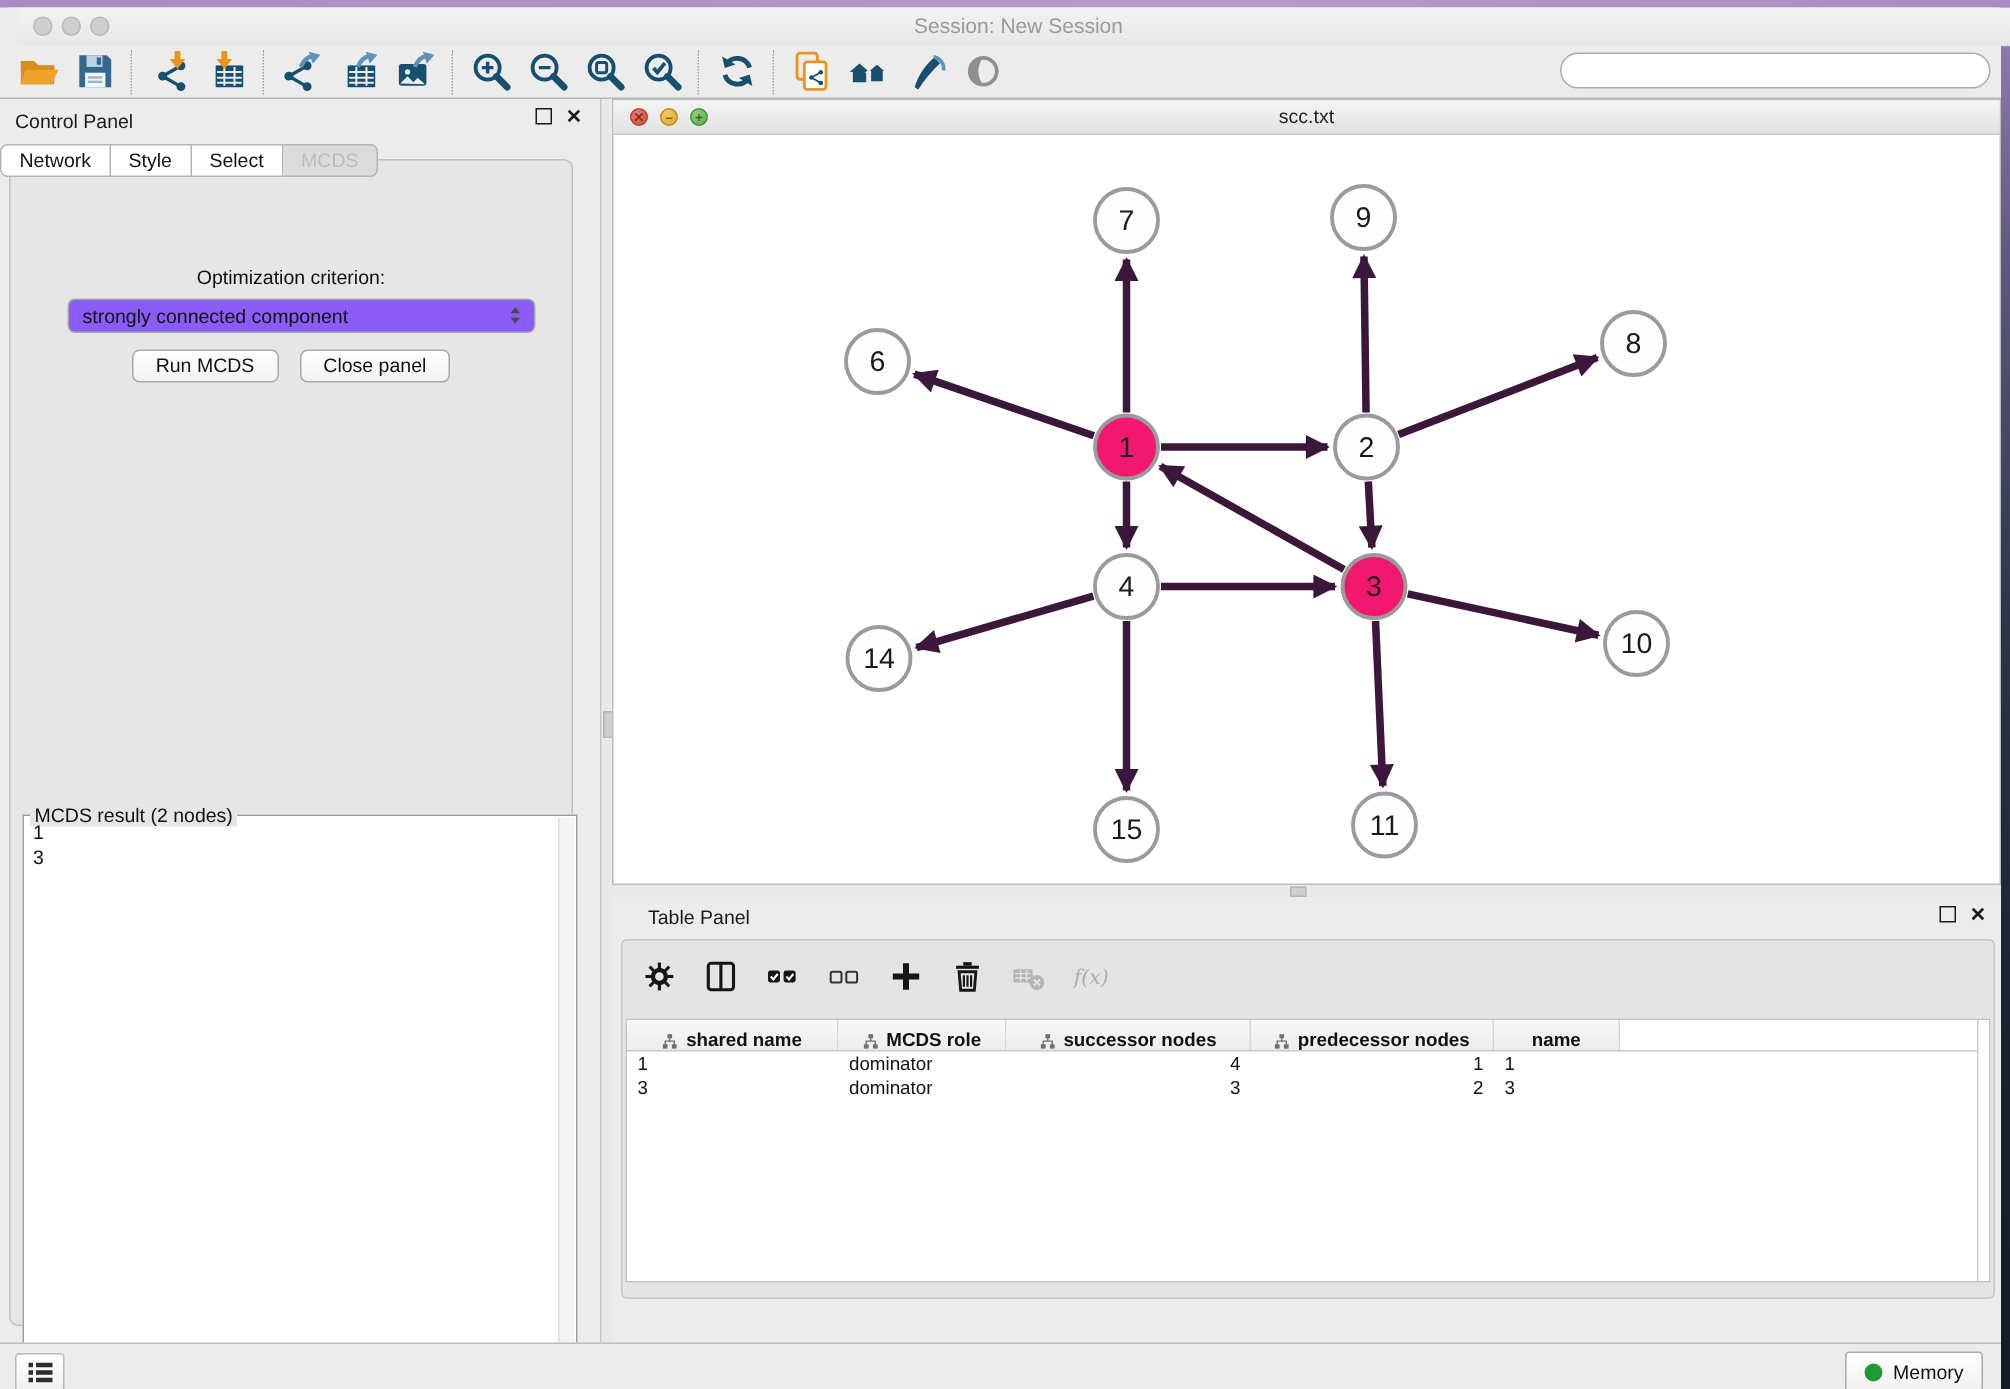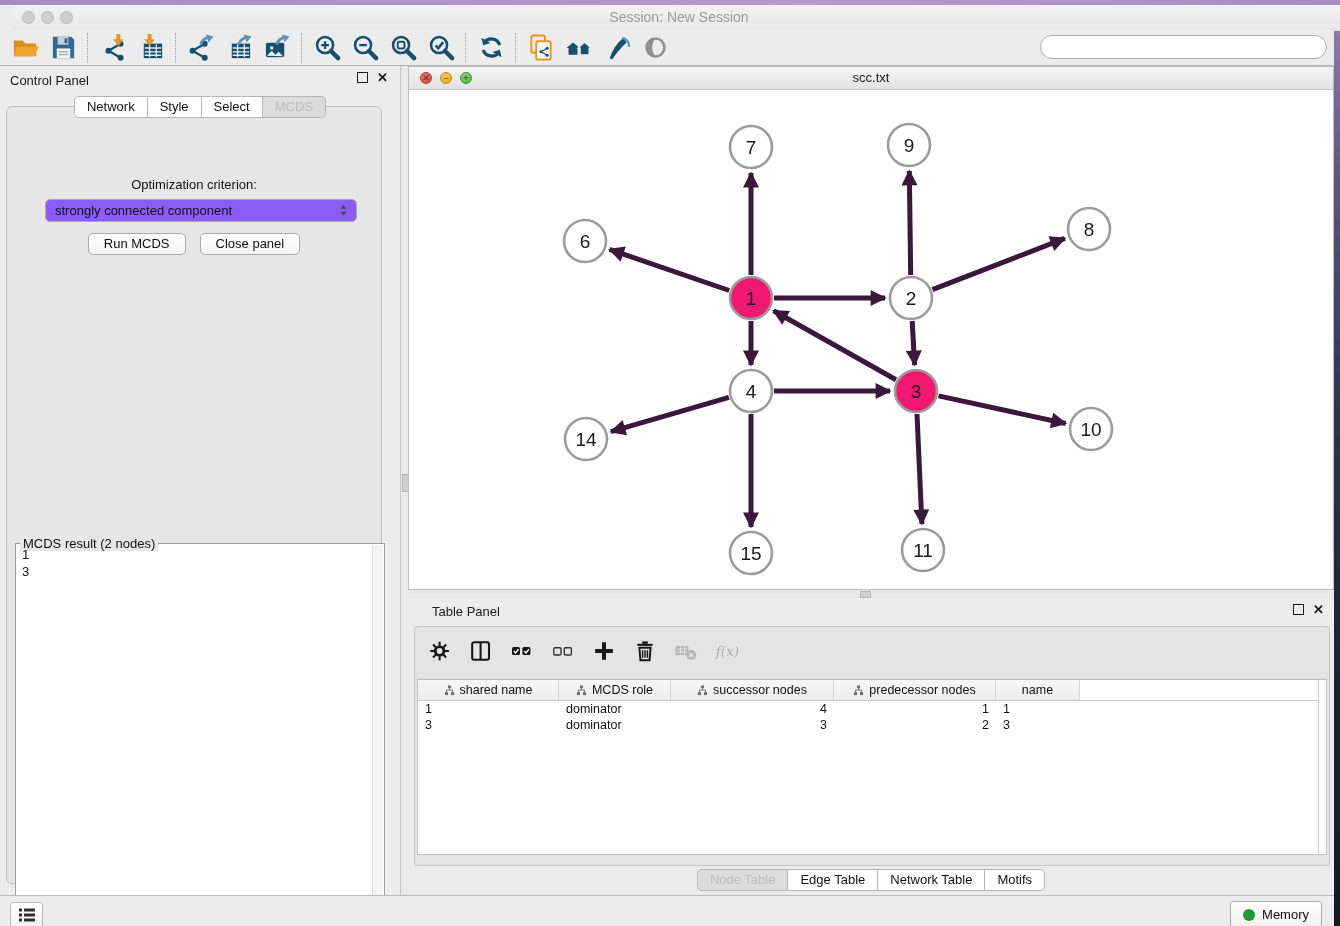--- a/index.html
+++ b/index.html
@@ -22,21 +22,21 @@
   .searchwrap input{position:absolute;left:0;top:0;width:100%;height:100%;box-sizing:border-box;border:1px solid #ABABAB;border-radius:12px;padding:0 8px 0 27px;font-size:13px;background:#fff;outline:none;}
   
   .phead-title{font-size:13px;color:#1A1A1A;}
   .win-icons{position:absolute;top:6px;display:flex;gap:9px;align-items:center;}
   .float-ico{width:9px;height:9px;border:1.6px solid #1A1A1A;display:inline-block;}
   .close-ico{font-size:13px;font-weight:bold;color:#1A1A1A;line-height:11px;}
   
   .cpanel{position:absolute;left:0;top:61px;width:400px;height:829px;background:#ECECEC;}
   .cp-head{position:absolute;left:0;top:0;width:100%;height:28px;}
   .cp-head .phead-title{position:absolute;left:10px;top:7px;}
-  .tabs{display:flex;justify-content:center;position:absolute;z-index:3;}
+  .tabs{display:flex;justify-content:flex-start;position:absolute;z-index:3;}
   .tab{background:#fff;border:1px solid #B5B5B5;border-left:none;padding:2px 12px 3px;font-size:13px;color:#111;cursor:default;white-space:nowrap;}
   .tab:first-child{border-left:1px solid #B5B5B5;border-radius:5px 0 0 5px;}
   .tab:last-child{border-radius:0 5px 5px 0;}
   .tab.active{background:#DCDCDC;color:#BDBDBD;}
   .cp-tabs{left:0;right:0;top:30px;}
   .cp-body{position:absolute;left:6px;top:40px;width:376px;height:778px;background:#E6E6E6;border:1px solid #C0C0C0;border-radius:6px;box-sizing:border-box;}
   .opt-label{position:absolute;left:0;right:0;top:70px;text-align:center;font-size:13px;color:#111;}
   .combo{position:absolute;left:38px;top:92px;width:312px;height:23px;background:#8b5cf6;border:1px solid #A8A8A8;border-radius:5px;box-sizing:border-box;font-size:13px;color:#111;line-height:21px;padding-left:9px;}
   .combo svg{position:absolute;right:5px;top:3px;width:15px;height:15px;}
   .btnrow{position:absolute;left:0;right:0;top:126px;display:flex;justify-content:center;gap:14px;}
@@ -62,21 +62,21 @@
   
   .tpanel{position:absolute;left:408px;top:593px;width:926px;height:297px;background:#ECECEC;}
   .tp-head{position:absolute;left:0;top:0;width:100%;height:26px;}
   .tp-head .phead-title{position:absolute;left:12px;top:6px;margin-left:12px;}
   .tp-body{position:absolute;left:6px;top:28px;width:916px;height:240px;background:#E4E4E4;border:1px solid #C6C6C6;border-radius:4px;box-sizing:border-box;}
   .tp-toolbar{position:absolute;left:12px;top:7px;height:34px;display:flex;align-items:center;gap:15px;}
   .tp-toolbar .tb-btn{width:26px;height:28px;}
   .tp-toolbar .tb-btn svg{width:24px;height:24px;}
   .tbl{position:absolute;left:2px;top:52px;width:910px;height:176px;background:#fff;border:1px solid #C2C2C2;box-sizing:border-box;overflow:hidden;}
   .tbl-head{display:flex;height:20px;border-bottom:1px solid #C9C9C9;}
-  .th{position:relative;background:linear-gradient(#F7F7F7,#EDEDED);border-right:1px solid #D6D6D6;box-sizing:border-box;display:flex;align-items:center;justify-content:center;font-size:12.5px;color:#111;gap:5px;}
+  .th{position:relative;background:linear-gradient(#F7F7F7,#EDEDED);border-right:1px solid #D6D6D6;box-sizing:border-box;display:flex;align-items:flex-end;justify-content:center;font-size:12.5px;color:#111;gap:5px;font-weight:bold;}
   .th svg{flex:0 0 auto;}
   .tr{display:flex;height:16px;}
   .td{box-sizing:border-box;padding:0 7px;font-size:12.5px;color:#111;line-height:16px;overflow:hidden;white-space:nowrap;}
   .tbl-scroll{position:absolute;right:0;top:0;width:7px;bottom:0;border-left:1px solid #CCC;background:#FDFDFD;}
   .tp-tabs{left:0;right:0;bottom:4px;}
   
   .statusbar{position:absolute;left:0;top:890px;width:1334px;height:36px;background:#ECECEC;border-top:1px solid #BDBDBD;box-sizing:border-box;}
   .sb-left{position:absolute;left:10px;top:6px;width:31px;height:24px;background:linear-gradient(#FFF,#F0F0F0);border:1px solid #B9B9B9;border-radius:3px;display:flex;align-items:center;justify-content:center;}
   .sb-mem{position:absolute;right:12px;top:5px;height:25px;background:linear-gradient(#FFF,#F1F1F1);border:1px solid #ABABAB;border-radius:3px;display:flex;align-items:center;gap:7px;padding:0 12px;font-size:13px;color:#111;}
   .mem-dot{width:12px;height:12px;border-radius:50%;background:#1F9A31;}
@@ -466,26 +466,20 @@
                 <div class="td" style="width: 141px; text-align: left;">3</div>
                 <div class="td" style="width: 112px; text-align: left;">dominator</div>
                 <div class="td" style="width: 163px; text-align: right;">3</div>
                 <div class="td" style="width: 162px; text-align: right;">2</div>
                 <div class="td" style="width: 84px; text-align: left;">3</div>
               </div>
             </div>
           <div class="tbl-scroll"></div>
         </div>
       </div>
-      <div class="tabs tp-tabs" id="tp-tabs" style="position:absolute;">
-          <div class="tab active">Node Table</div>
-          <div class="tab">Edge Table</div>
-          <div class="tab">Network Table</div>
-          <div class="tab">Motifs</div>
-        </div>
     </div>
 
     <div class="statusbar">
       <div class="sb-left">
         <svg width="18" height="16" viewBox="0 0 18 16">
           <g fill="#2E2E2E">
               <rect x="1" y="1.5" width="3" height="3"></rect>
               <rect x="6" y="1.5" width="11" height="3"></rect>
               <rect x="1" y="6.5" width="3" height="3"></rect>
               <rect x="6" y="6.5" width="11" height="3"></rect>

